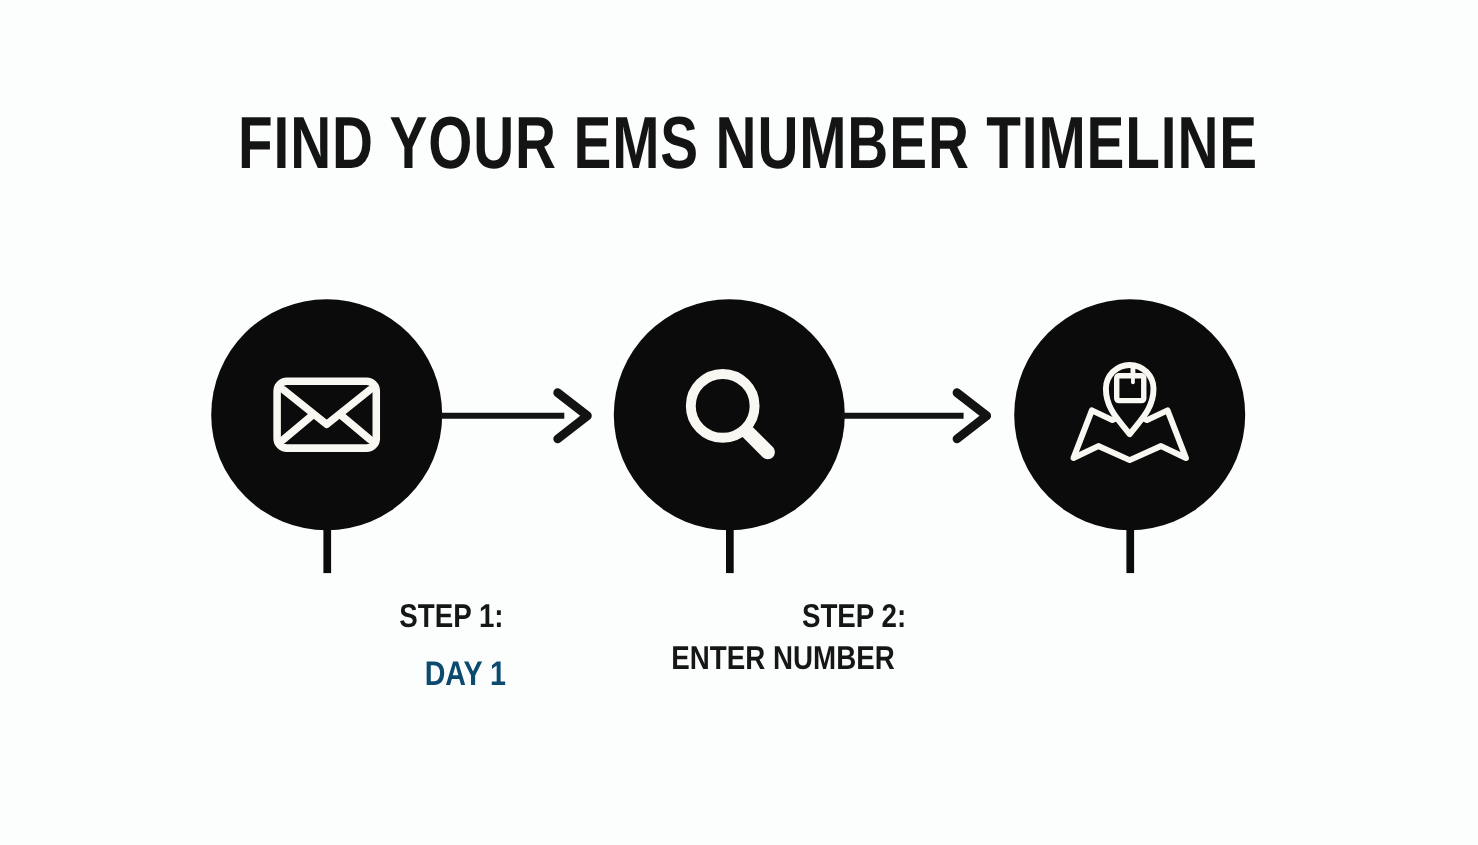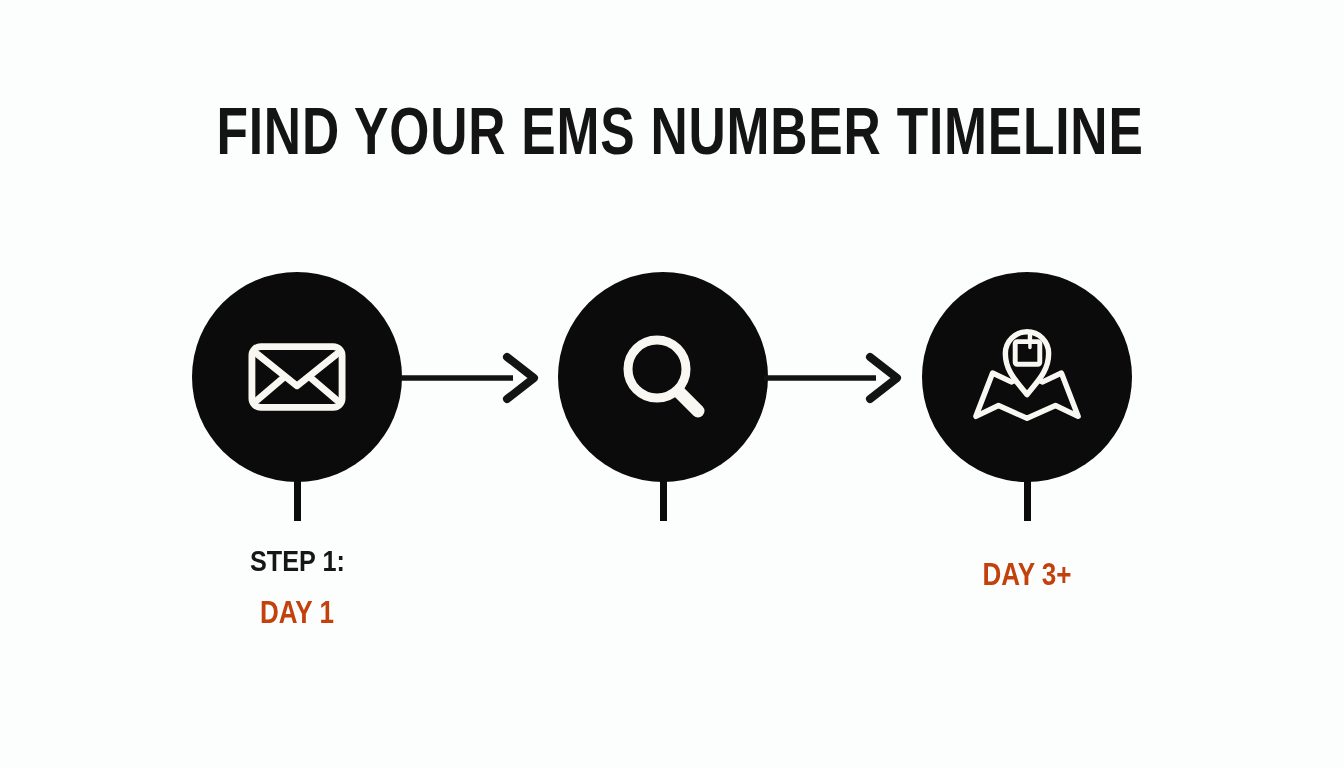--- a/index.html
+++ b/index.html
@@ -76,38 +76,38 @@
     width: 140px;
     height: 56px;
   }
   .arrow.a1 { left: 401px; }
   .arrow.a2 { left: 764px; }
 
   .step-block {
     position: absolute;
     top: 542px;
     width: 340px;
-    text-align: center;
+    text-align: right;
   }
   .step-block.b1 { left: 127px; }
   .step-block.b2 { left: 493px; }
   .step-block.b3 { left: 857px; }
 
   .step-heading {
     font-size: 30px;
     font-weight: 700;
     line-height: 38px;
     color: #161616;
   }
   .step-day {
     margin-top: 15px;
     font-size: 31px;
     font-weight: 700;
     line-height: 36px;
-    color: #c2410c;
+    color: #0c4a6e;
   }
 
   svg { display: block; }
 </style>
 </head>
 <body>
 
 <div class="canvas">
 
   <div class="title">
@@ -156,21 +156,22 @@
   <div class="step-block b1">
     <div class="step-heading">
       <div><span class="cond-step">STEP 1:</span></div>
     </div>
     <div class="step-day">
       <span class="cond-step">DAY 1</span>
     </div>
   </div>
 
   <div class="step-block b2">
+    <div class="step-heading">
+      <div><span class="cond-step">STEP 2:</span></div>
+      <div><span class="cond-step">ENTER NUMBER</span></div>
+    </div>
   </div>
 
   <div class="step-block b3">
-    <div class="step-day">
-      <span class="cond-step">DAY 3+</span>
-    </div>
   </div>
 
 </div>
 
 </body></html>

